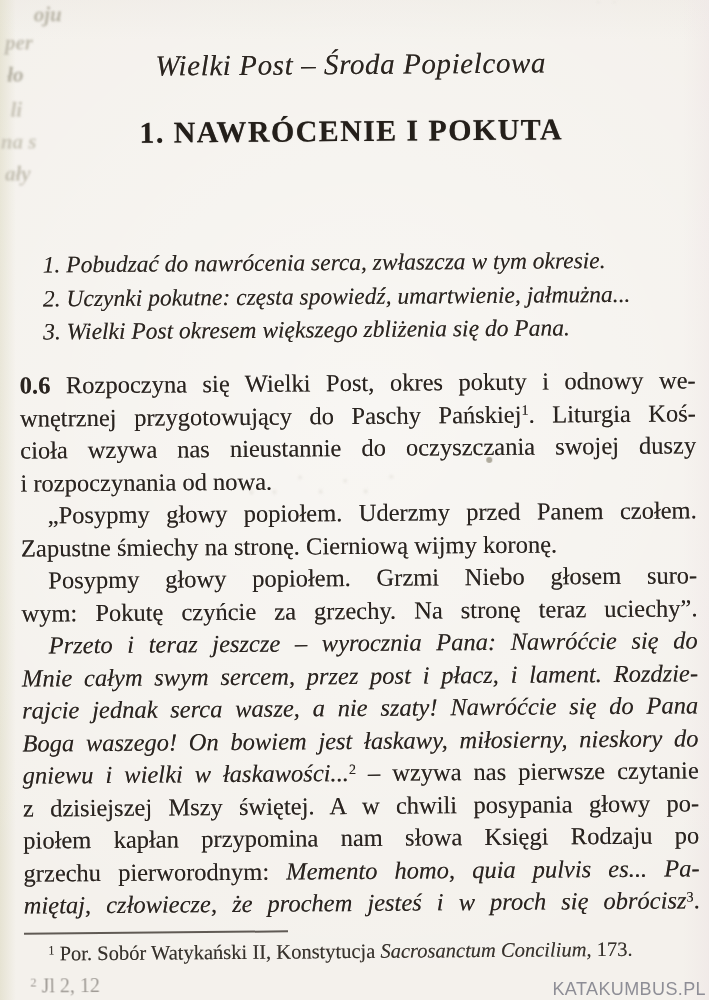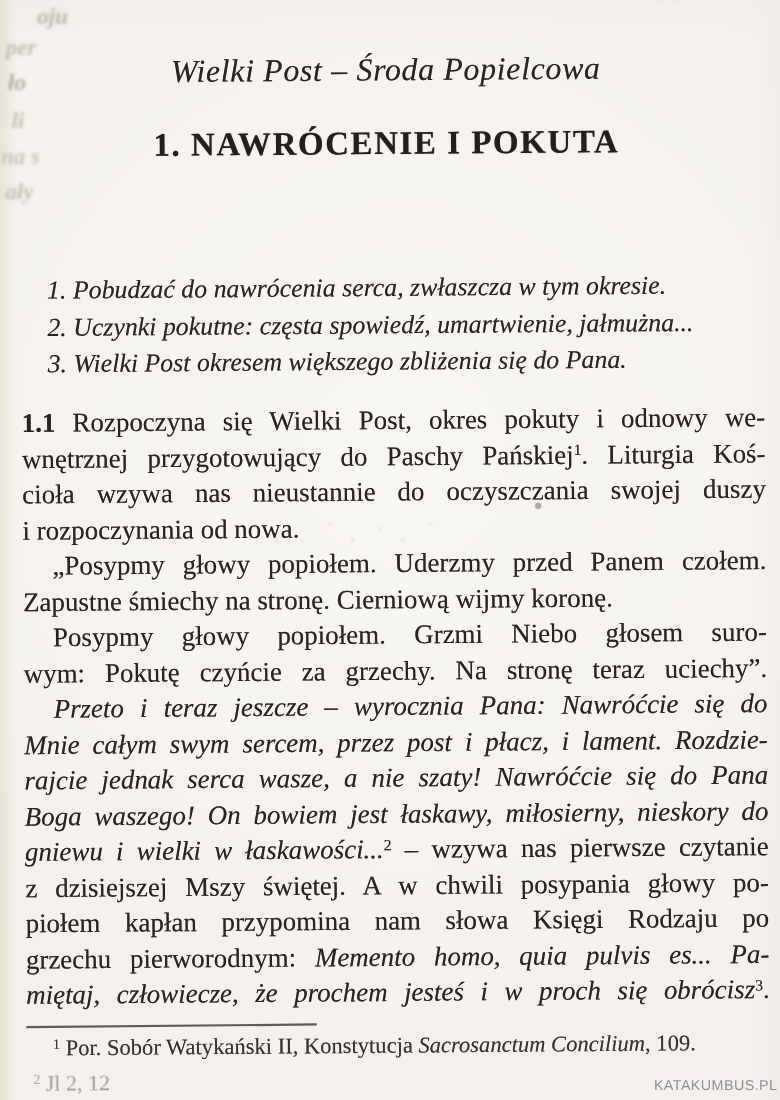--- a/index.html
+++ b/index.html
@@ -57,21 +57,21 @@
   }
   .footnote-2{
     position:absolute;top:972px;left:27px;font-size:20px;color:#4a443e;
     opacity:.5;filter:blur(0.4px);text-align:right;
   }
   .footnote-1 .seg-sup,.footnote-2 .seg-sup{font-size:0.62em;}
 
   
   .watermark{
     position:absolute;top:981px;right:6px;
-    font-family:"Liberation Sans", sans-serif;font-size:13px;
+    font-family:"Liberation Sans", sans-serif;font-size:18px;
     color:#8e8e96;letter-spacing:0.4px;transform:rotate(0.45deg);
   }
 
   
   .margin-frags{position:absolute;top:0;left:0;width:70px;height:300px;}
   .margin-frags span{
     position:absolute;font-weight:bold;font-style:italic;font-size:21px;
     color:#b9b5a7;filter:blur(1.3px);white-space:nowrap;
   }
   .margin-frags span:nth-child(1){left:38px;top:0px;}
@@ -120,37 +120,37 @@
   <div class="outline">
       <div>1. Pobudzać do nawrócenia serca, zwłaszcza w tym okresie.</div>
       <div>2. Uczynki pokutne: częsta spowiedź, umartwienie, jałmużna...</div>
       <div>3. Wielki Post okresem większego zbliżenia się do Pana.</div>
     </div>
 
   <div class="speck"></div>
   <div class="ghost-row">ͺ ͺ ˙ ͺ ˑ ͺ ˙</div>
 
   <div class="body-text">
-      <div class="line"><span class="seg-b">1.1</span><span class="seg-r"> Rozpoczyna się Wielki Post, okres pokuty i odnowy we-</span></div>
+      <div class="line"><span class="seg-b">0.6</span><span class="seg-r"> Rozpoczyna się Wielki Post, okres pokuty i odnowy we-</span></div>
       <div class="line"><span class="seg-r">wnętrznej przygotowujący do Paschy Pańskiej</span><span class="seg-sup">1</span><span class="seg-r">. Liturgia Koś-</span></div>
       <div class="line"><span class="seg-r">cioła wzywa nas nieustannie do oczyszczania swojej duszy</span></div>
       <div class="line last"><span class="seg-r">i rozpoczynania od nowa.</span></div>
       <div class="line indent"><span class="seg-r">„Posypmy głowy popiołem. Uderzmy przed Panem czołem.</span></div>
       <div class="line last"><span class="seg-r">Zapustne śmiechy na stronę. Cierniową wijmy koronę.</span></div>
       <div class="line indent"><span class="seg-r">Posypmy głowy popiołem. Grzmi Niebo głosem suro-</span></div>
       <div class="line"><span class="seg-r">wym: Pokutę czyńcie za grzechy. Na stronę teraz uciechy”.</span></div>
       <div class="line indent"><span class="seg-i">Przeto i teraz jeszcze – wyrocznia Pana: Nawróćcie się do</span></div>
       <div class="line"><span class="seg-i">Mnie całym swym sercem, przez post i płacz, i lament. Rozdzie-</span></div>
       <div class="line"><span class="seg-i">rajcie jednak serca wasze, a nie szaty! Nawróćcie się do Pana</span></div>
       <div class="line"><span class="seg-i">Boga waszego! On bowiem jest łaskawy, miłosierny, nieskory do</span></div>
       <div class="line"><span class="seg-i">gniewu i wielki w łaskawości...</span><span class="seg-sup">2</span><span class="seg-r"> – wzywa nas pierwsze czytanie</span></div>
       <div class="line"><span class="seg-r">z dzisiejszej Mszy świętej. A w chwili posypania głowy po-</span></div>
       <div class="line"><span class="seg-r">piołem kapłan przypomina nam słowa Księgi Rodzaju po</span></div>
       <div class="line"><span class="seg-r">grzechu pierworodnym: </span><span class="seg-i">Memento homo, quia pulvis es... Pa-</span></div>
       <div class="line"><span class="seg-i">miętaj, człowiecze, że prochem jesteś i w proch się obrócisz</span><span class="seg-sup">3</span><span class="seg-r">.</span></div>
     </div>
 
   <div class="fn-sep"></div>
-  <div class="footnote-1"><span class="seg-sup">1</span><span class="seg-r"> Por. Sobór Watykański II, Konstytucja </span><span class="seg-i">Sacrosanctum Concilium</span><span class="seg-r">, 109.</span></div>
+  <div class="footnote-1"><span class="seg-sup">1</span><span class="seg-r"> Por. Sobór Watykański II, Konstytucja </span><span class="seg-i">Sacrosanctum Concilium</span><span class="seg-r">, 173.</span></div>
   <div class="footnote-2"><span class="seg-sup">2</span><span class="seg-r"> Jl 2, 12</span></div>
 
   <div class="watermark">KATAKUMBUS.PL</div>
 </div>
 
 </body></html>

